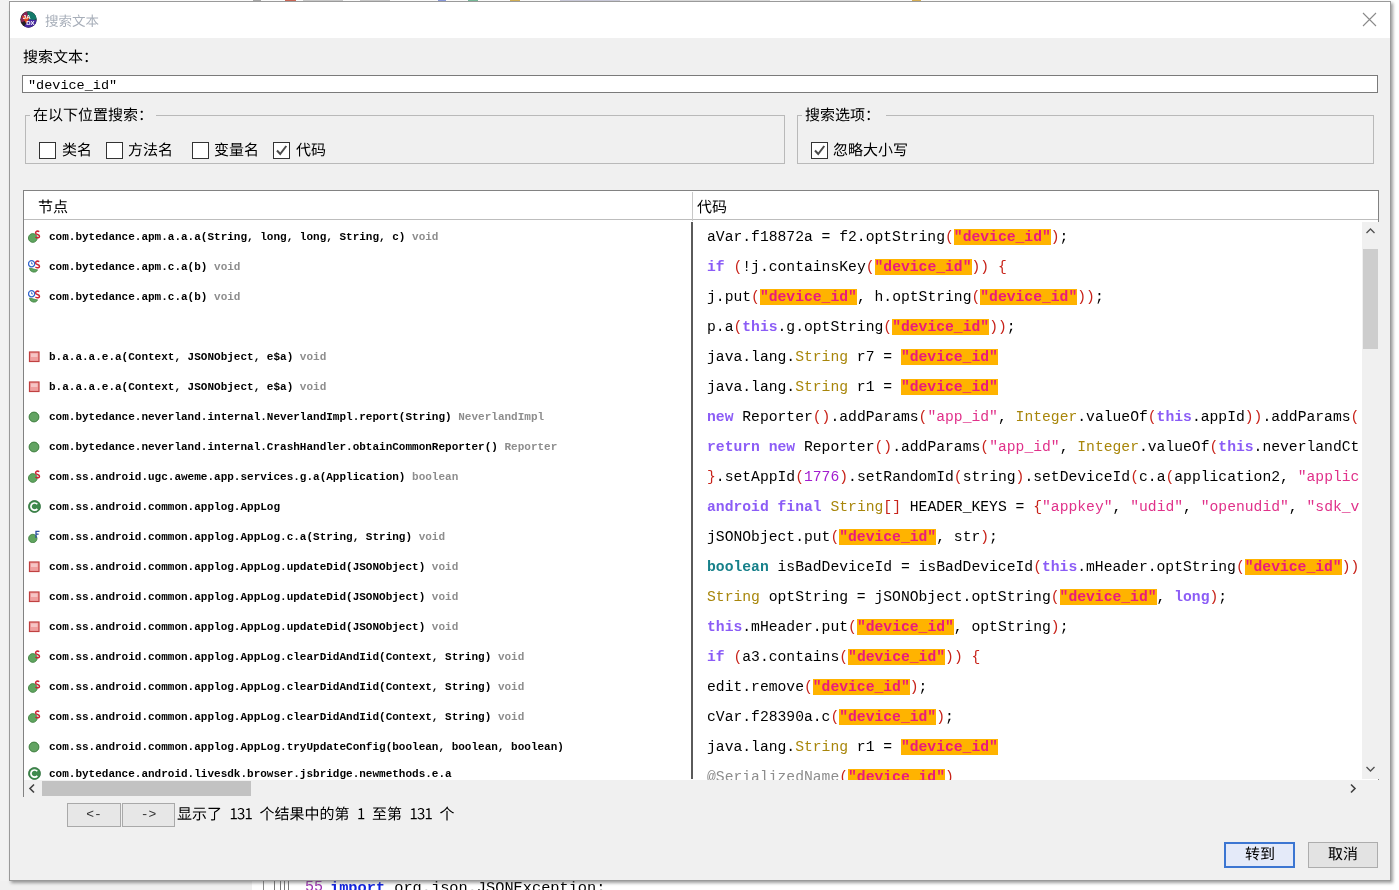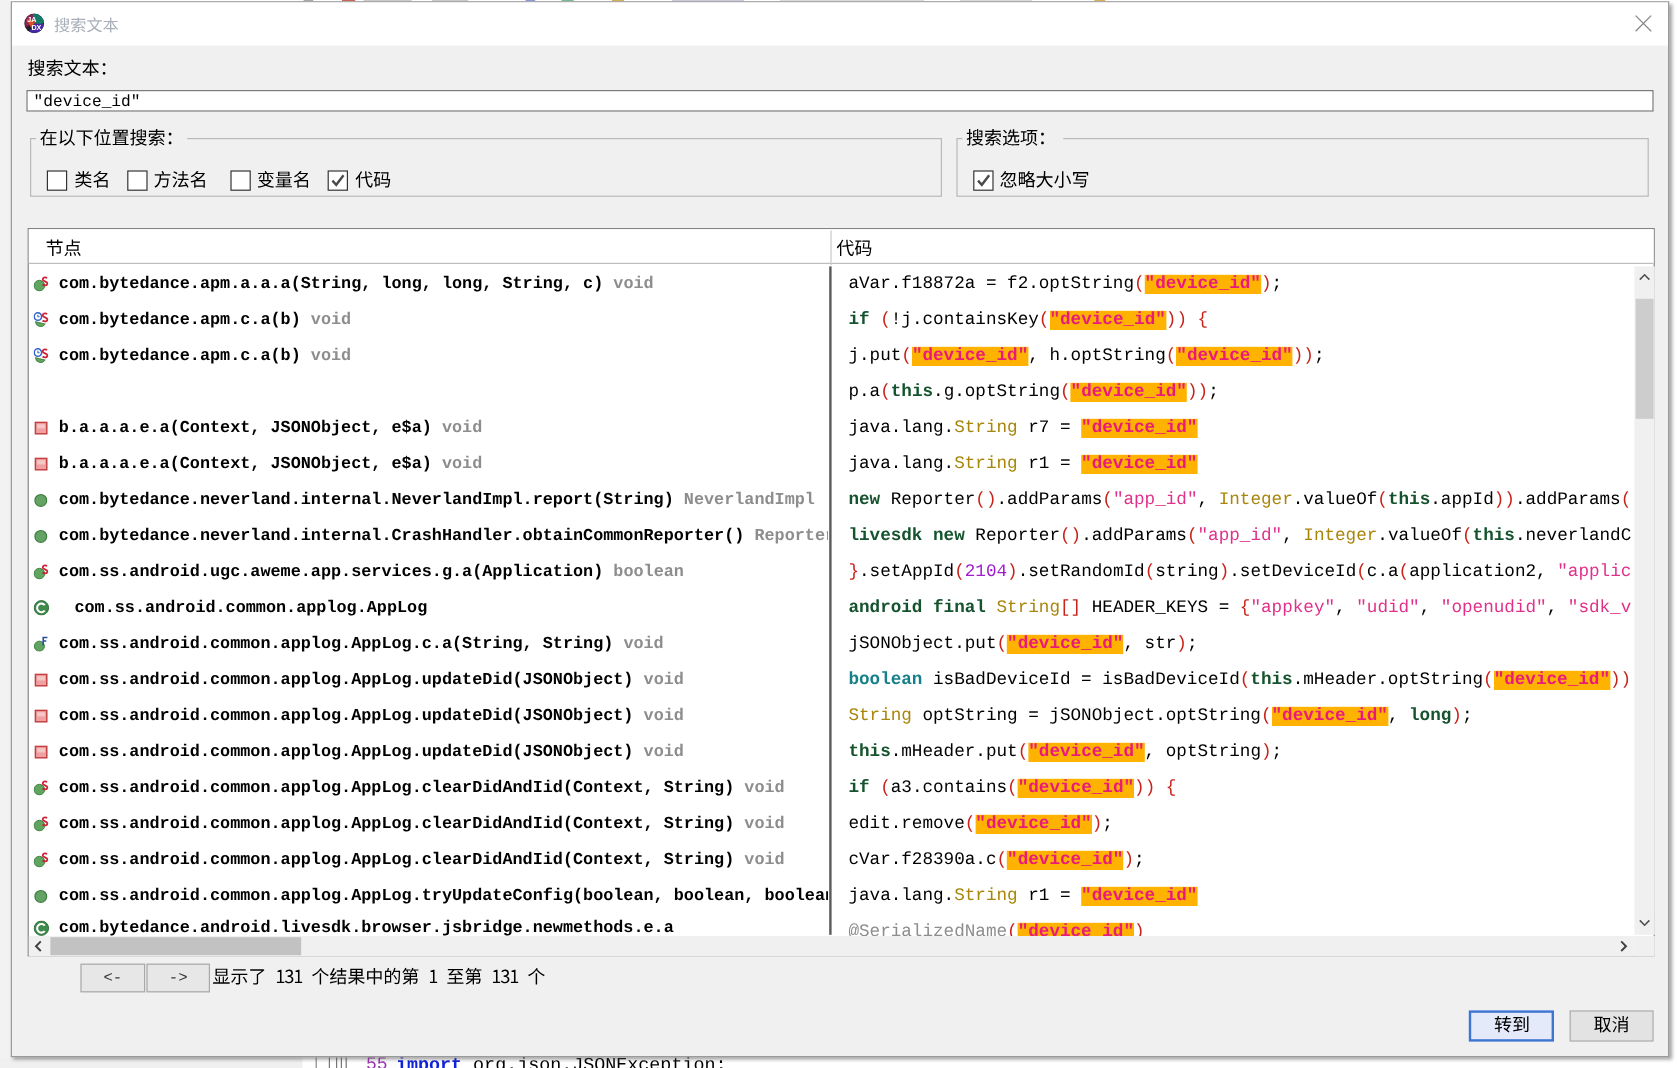--- a/index.html
+++ b/index.html
@@ -7,26 +7,26 @@
 .abs{position:absolute}
 .mono{font-family:"Liberation Mono",monospace;}
 #dlg{position:absolute;left:9px;top:1px;width:1382px;height:880px;background:#f0f0f0;
   border:1px solid #9a9a9a;box-shadow:2px 2px 3px rgba(80,80,80,.55);}
 #titlebar{position:absolute;left:0;top:0;width:100%;height:36px;background:#fff;}
 #input1{position:absolute;left:12px;top:73px;width:1356px;height:18px;background:#fff;border:1px solid #7a7a7a;}
 .fieldset{position:absolute;border:1px solid #b9b9b9;height:49px;top:113px;}
 #tbl{position:absolute;left:13px;top:188px;width:1356px;height:607px;border:1px solid #828282;background:#fff;}
 #thead{position:absolute;left:0;top:0;width:1354px;height:29px;background:#fff;border-bottom:1px solid #bdbdbd;}
 .row{position:absolute;left:0;width:666px;height:30px;line-height:30px;white-space:pre;overflow:hidden;
-  font-family:"Liberation Mono",monospace;font-size:14px;font-weight:bold;color:#000;}
+  font-family:"Liberation Mono",monospace;font-size:11px;font-weight:bold;color:#000;}
 .crow{position:absolute;left:668px;width:668px;height:30px;line-height:30px;white-space:pre;overflow:hidden;
   font-family:"Liberation Mono",monospace;font-size:14.7px;color:#000;}
 .crow > span.pad{padding-left:15px}
 .g{color:#8d8d8d}
-.k{color:#14532d;font-weight:bold}
+.k{color:#8b5cf6;font-weight:bold}
 .t{color:#a8860b}
 .s{color:#e0318a}
 .n{color:#a21ccf}
 .b{color:#16808a;font-weight:bold}
 .r{color:#c8231a}
 .a{color:#8d8d8d}
 .h{background:#ffb300;color:#ea1a7d;font-weight:bold}
 .cb{position:absolute;width:17px;height:17px;background:#fff;border:1.7px solid #333;top:140px}
 </style></head><body>
 
@@ -150,30 +150,30 @@
           <rect x="3" y="3.5" width="6.5" height="3.5" fill="#f6c6c6"></rect>
         </svg><span class="abs" style="left:25px">b.a.a.a.e.a(Context, JSONObject, e$a)<span class="g"> void</span></span></div>
 <div class="crow" style="top:181px;height:30px"><span class="pad"></span>java.lang.<span class="t">String</span> r1 = <span class="h">"device_id"</span></div>
 <div class="row" style="top:211px;height:30px"><svg class="abs" style="left:4px;top:8px" width="13" height="13" viewBox="0 0 13 13">
           <circle cx="6" cy="7" r="4.9" fill="#63a363" stroke="#3e7e3e" stroke-width="1"></circle>
         </svg><span class="abs" style="left:25px">com.bytedance.neverland.internal.NeverlandImpl.report(String)<span class="g"> NeverlandImpl</span></span></div>
 <div class="crow" style="top:211px;height:30px"><span class="pad"></span><span class="k">new</span> Reporter<span class="r">(</span><span class="r">)</span>.addParams<span class="r">(</span><span class="s">"app_id"</span>, <span class="t">Integer</span>.valueOf<span class="r">(</span><span class="k">this</span>.appId<span class="r">)</span><span class="r">)</span>.addParams<span class="r">(</span><span class="s">"device_id"</span>;</div>
 <div class="row" style="top:241px;height:30px"><svg class="abs" style="left:4px;top:8px" width="13" height="13" viewBox="0 0 13 13">
           <circle cx="6" cy="7" r="4.9" fill="#63a363" stroke="#3e7e3e" stroke-width="1"></circle>
         </svg><span class="abs" style="left:25px">com.bytedance.neverland.internal.CrashHandler.obtainCommonReporter()<span class="g"> Reporter</span></span></div>
-<div class="crow" style="top:241px;height:30px"><span class="pad"></span><span class="k">livesdk</span> <span class="k">new</span> Reporter<span class="r">(</span><span class="r">)</span>.addParams<span class="r">(</span><span class="s">"app_id"</span>, <span class="t">Integer</span>.valueOf<span class="r">(</span><span class="k">this</span>.neverlandCtx.getAppId;</div>
+<div class="crow" style="top:241px;height:30px"><span class="pad"></span><span class="k">return</span> <span class="k">new</span> Reporter<span class="r">(</span><span class="r">)</span>.addParams<span class="r">(</span><span class="s">"app_id"</span>, <span class="t">Integer</span>.valueOf<span class="r">(</span><span class="k">this</span>.neverlandCtx.getAppId;</div>
 <div class="row" style="top:271px;height:30px"><svg class="abs" style="left:4px;top:8px" width="13" height="13" viewBox="0 0 13 13">
           <circle cx="4.8" cy="8" r="4.4" fill="#5fa45f" stroke="#3e7e3e" stroke-width="0.8"></circle>
           <path d="M11.3 1.6 C9.3 0.6 7.6 1.3 7.6 2.9 C7.6 4.6 11.5 4.4 11.5 6.2 C11.5 7.8 9.6 8.3 7.4 7.2" stroke="#cc2233" stroke-width="1.5" fill="none"></path>
         </svg><span class="abs" style="left:25px">com.ss.android.ugc.aweme.app.services.g.a(Application)<span class="g"> boolean</span></span></div>
-<div class="crow" style="top:271px;height:30px"><span class="pad"></span><span class="r">}</span>.setAppId<span class="r">(</span><span class="n">2104</span><span class="r">)</span>.setRandomId<span class="r">(</span>string<span class="r">)</span>.setDeviceId<span class="r">(</span>c.a<span class="r">(</span>application2, <span class="s">"application_id"</span>;</div>
+<div class="crow" style="top:271px;height:30px"><span class="pad"></span><span class="r">}</span>.setAppId<span class="r">(</span><span class="n">1776</span><span class="r">)</span>.setRandomId<span class="r">(</span>string<span class="r">)</span>.setDeviceId<span class="r">(</span>c.a<span class="r">(</span>application2, <span class="s">"application_id"</span>;</div>
 <div class="row" style="top:301px;height:30px"><svg class="abs" style="left:4px;top:8px" width="13" height="13" viewBox="0 0 13 13">
           <circle cx="6.5" cy="6.5" r="6" fill="#3f8a4d" stroke="#2e6e3a" stroke-width="0.8"></circle>
           <path d="M9.3 4.3 A3.6 3.6 0 1 0 9.3 8.9" stroke="#fff" stroke-width="1.7" fill="none"></path>
-        </svg><span class="abs" style="left:38px">com.ss.android.common.applog.AppLog<span class="g"></span></span></div>
+        </svg><span class="abs" style="left:25px">com.ss.android.common.applog.AppLog<span class="g"></span></span></div>
 <div class="crow" style="top:301px;height:30px"><span class="pad"></span><span class="k">android</span> <span class="k">final</span> <span class="t">String</span><span class="r">[</span><span class="r">]</span> HEADER_KEYS = <span class="r">{</span><span class="s">"appkey"</span>, <span class="s">"udid"</span>, <span class="s">"openudid"</span>, <span class="s">"sdk_version"</span>,</div>
 <div class="row" style="top:331px;height:30px"><svg class="abs" style="left:4px;top:8px" width="13" height="13" viewBox="0 0 13 13">
           <circle cx="4.8" cy="8.5" r="4.2" fill="#5fa45f" stroke="#3e7e3e" stroke-width="0.8"></circle>
           <path d="M8 8 V1.3 H11.5 M8 4.2 H10.6" stroke="#2b4ea0" stroke-width="1.3" fill="none"></path>
         </svg><span class="abs" style="left:25px">com.ss.android.common.applog.AppLog.c.a(String, String)<span class="g"> void</span></span></div>
 <div class="crow" style="top:331px;height:30px"><span class="pad"></span>jSONObject.put<span class="r">(</span><span class="h">"device_id"</span>, str<span class="r">)</span>;</div>
 <div class="row" style="top:361px;height:30px"><svg class="abs" style="left:4px;top:8px" width="13" height="13" viewBox="0 0 13 13">
           <rect x="1.5" y="2" width="9.5" height="9.5" fill="#f0a0a0" stroke="#c04040" stroke-width="1.2"></rect>
           <rect x="3" y="3.5" width="6.5" height="3.5" fill="#f6c6c6"></rect>
         </svg><span class="abs" style="left:25px">com.ss.android.common.applog.AppLog.updateDid(JSONObject)<span class="g"> void</span></span></div>

